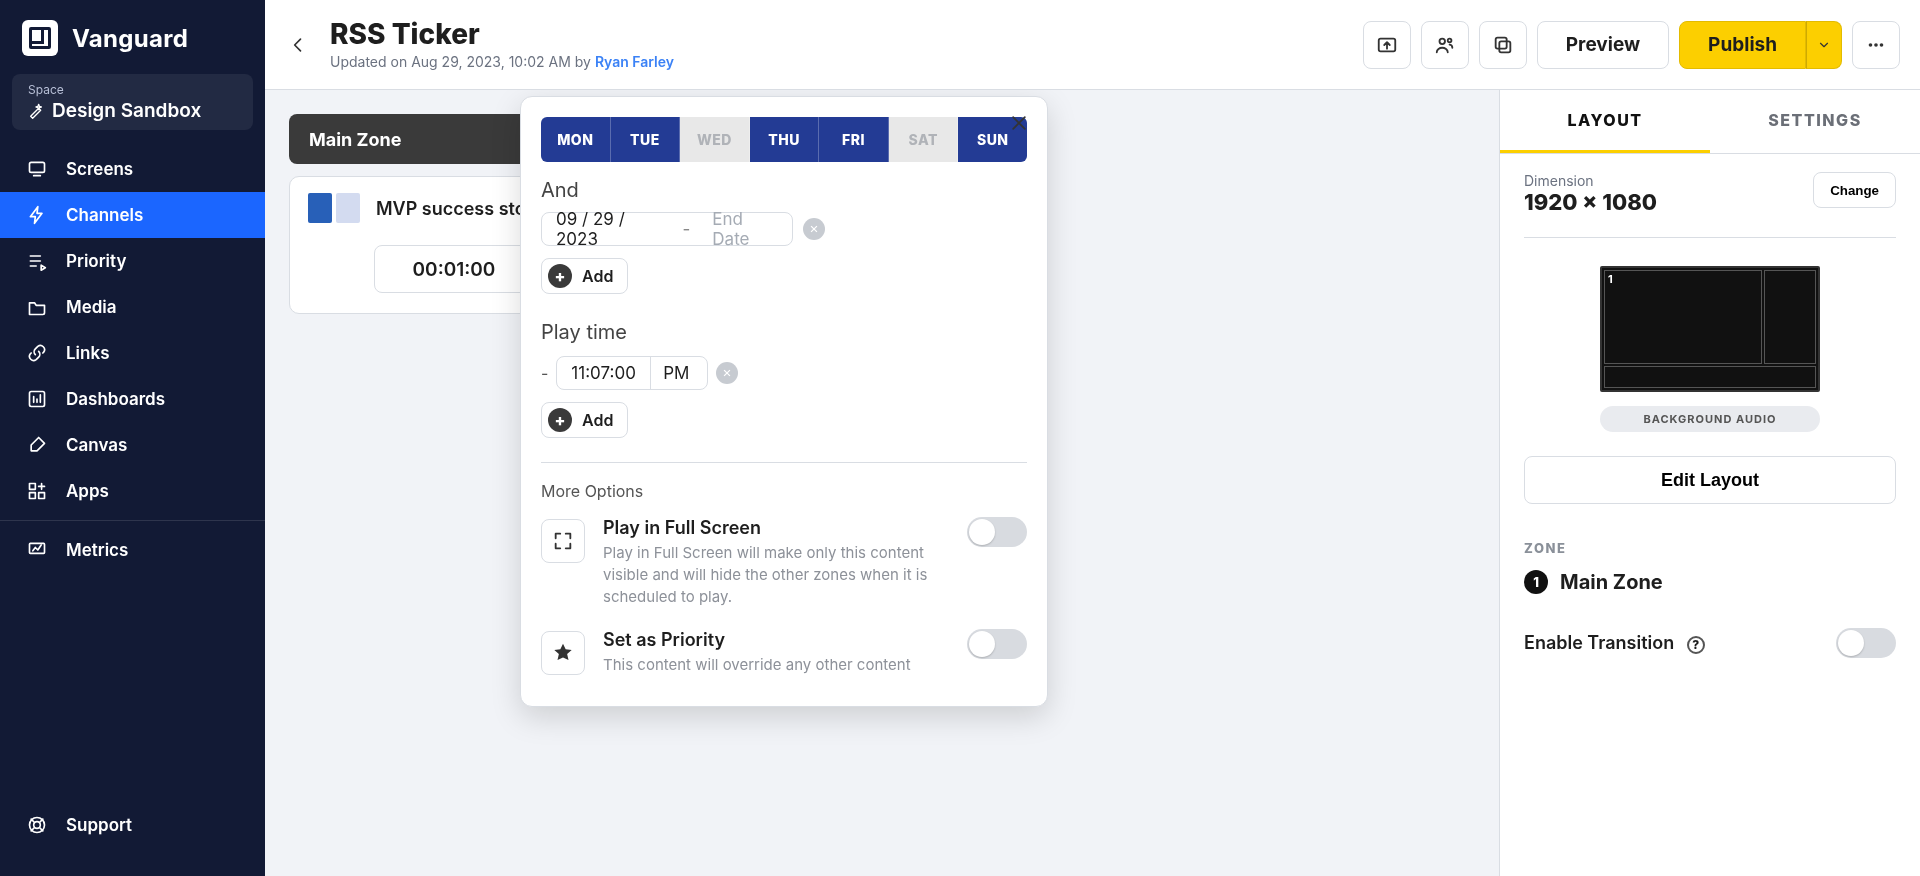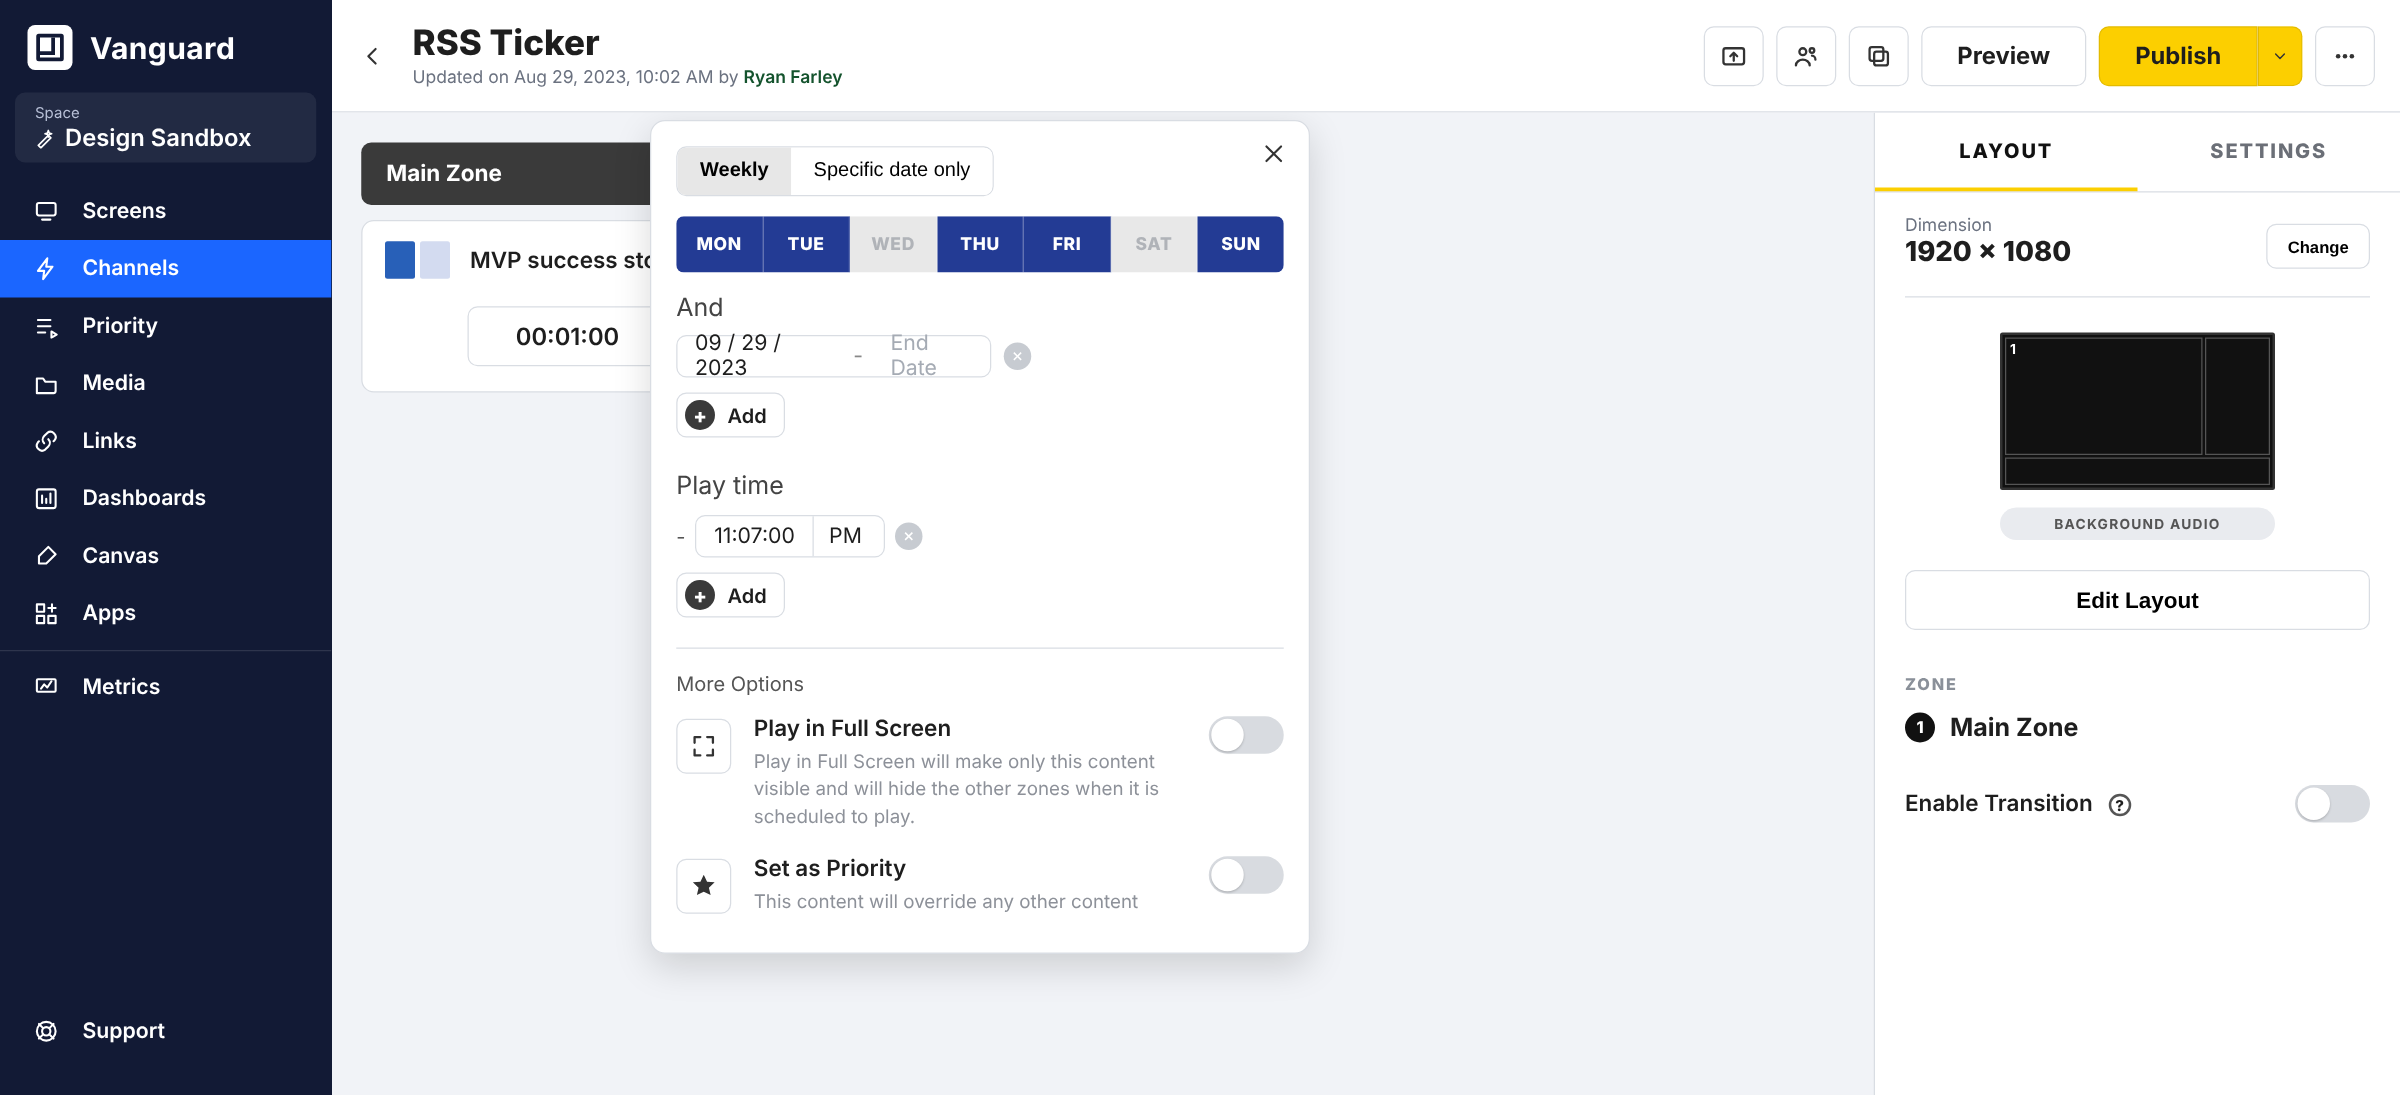--- a/index.html
+++ b/index.html
@@ -38,21 +38,21 @@
   .support{margin-top:auto;padding-bottom:28px;}
 
   
   .app{margin-left:265px;height:100vh;display:flex;flex-direction:column;}
   .topbar{background:#fff;border-bottom:1px solid var(--border);height:90px;display:flex;align-items:center;padding:0 20px 0 0;position:relative;}
   .back-btn{width:65px;display:flex;align-items:center;justify-content:center;height:100%;cursor:pointer;}
   .title-block{flex:1;min-width:0;}
   .page-title{font-size:28px;font-weight:800;line-height:1.1;margin:0;}
   .subtitle{color:var(--muted);font-size:14px;margin-top:4px;}
   .subtitle .by{color:var(--muted);}
-  .subtitle .user{color:#14532d;font-weight:600;}
+  .subtitle .user{color:#3b82f6;font-weight:600;}
   .top-actions{display:flex;align-items:center;gap:10px;}
   .icon-btn,.pill-btn{height:48px;border:1px solid var(--border);background:#fff;border-radius:8px;display:flex;align-items:center;justify-content:center;cursor:pointer;}
   .icon-btn{width:48px;}
   .pill-btn{padding:0 28px;font-size:19px;font-weight:700;}
   .publish{display:flex;align-items:stretch;}
   .publish .main{background:var(--accent);border-radius:8px 0 0 8px;border-color:#e3bb00;}
   .publish .chev{background:var(--accent);width:36px;height:48px;border:1px solid #e3bb00;border-left:1px solid rgba(0,0,0,.18);border-radius:0 8px 8px 0;display:flex;align-items:center;justify-content:center;cursor:pointer;}
 
   
   .workspace{flex:1;display:flex;overflow:hidden;}
@@ -66,21 +66,21 @@
   .thumb.b{background:#d3dbf0;}
   .content-title{font-size:18px;font-weight:600;}
   .duration-box{margin-top:22px;margin-left:66px;width:160px;height:48px;border:1px solid var(--border);border-radius:8px;display:flex;align-items:center;justify-content:center;font-size:19px;font-weight:600;}
 
   
   .right-panel{width:420px;background:#fff;display:flex;flex-direction:column;overflow:auto;}
   .rp-tabs{display:flex;border-bottom:1px solid var(--border);}
   .rp-tab{flex:1;text-align:center;padding:20px 0;font-weight:800;letter-spacing:1.5px;color:#6b6f77;cursor:pointer;}
   .rp-tab.active{color:#111;border-bottom:3px solid var(--accent);}
   .rp-body{padding:18px 24px 40px;}
-  .dimrow{display:flex;align-items:flex-end;justify-content:space-between;}
+  .dimrow{display:flex;align-items:flex-start;justify-content:space-between;}
   .dim-lbl{color:var(--muted);font-size:14px;}
   .dim-val{font-size:22px;font-weight:800;}
   .chg-btn{height:36px;padding:0 16px;border:1px solid var(--border);border-radius:8px;background:#fff;font-weight:600;cursor:pointer;}
   .rp-divider{height:1px;background:var(--border);margin:22px 0 28px;}
   .layout-prev{width:220px;height:126px;margin:0 auto 14px;border:2px solid #333;background:#111;border-radius:2px;display:grid;grid-template-columns:3fr 1fr;grid-template-rows:4.2fr 1fr;gap:2px;padding:2px;position:relative;}
   .layout-prev .z{background:#111;border:1px solid #555;}
   .layout-prev .z1{grid-column:1;grid-row:1;}
   .layout-prev .z2{grid-column:2;grid-row:1;}
   .layout-prev .z3{grid-column:1/3;grid-row:2;}
   .layout-prev .num{position:absolute;top:4px;left:6px;color:#fff;font-size:11px;font-weight:700;}
@@ -329,24 +329,20 @@
         <div class="duration-box">00:01:00</div>
       </div>
 
       <div class="popover">
         <div class="pop-close">
           <svg width="20" height="20" viewBox="0 0 24 24">
               <path class="stk" d="M5 5l14 14M19 5L5 19"></path>
             </svg>
         </div>
 
-        <div class="seg">
-          <button class="on">Weekly</button>
-          <button>Specific date only</button>
-        </div>
 
         <div class="days">
           <div class="day on">MON</div>
           <div class="day on">TUE</div>
           <div class="day off">WED</div>
           <div class="day on">THU</div>
           <div class="day on">FRI</div>
           <div class="day off">SAT</div>
           <div class="day on">SUN</div>
         </div>

